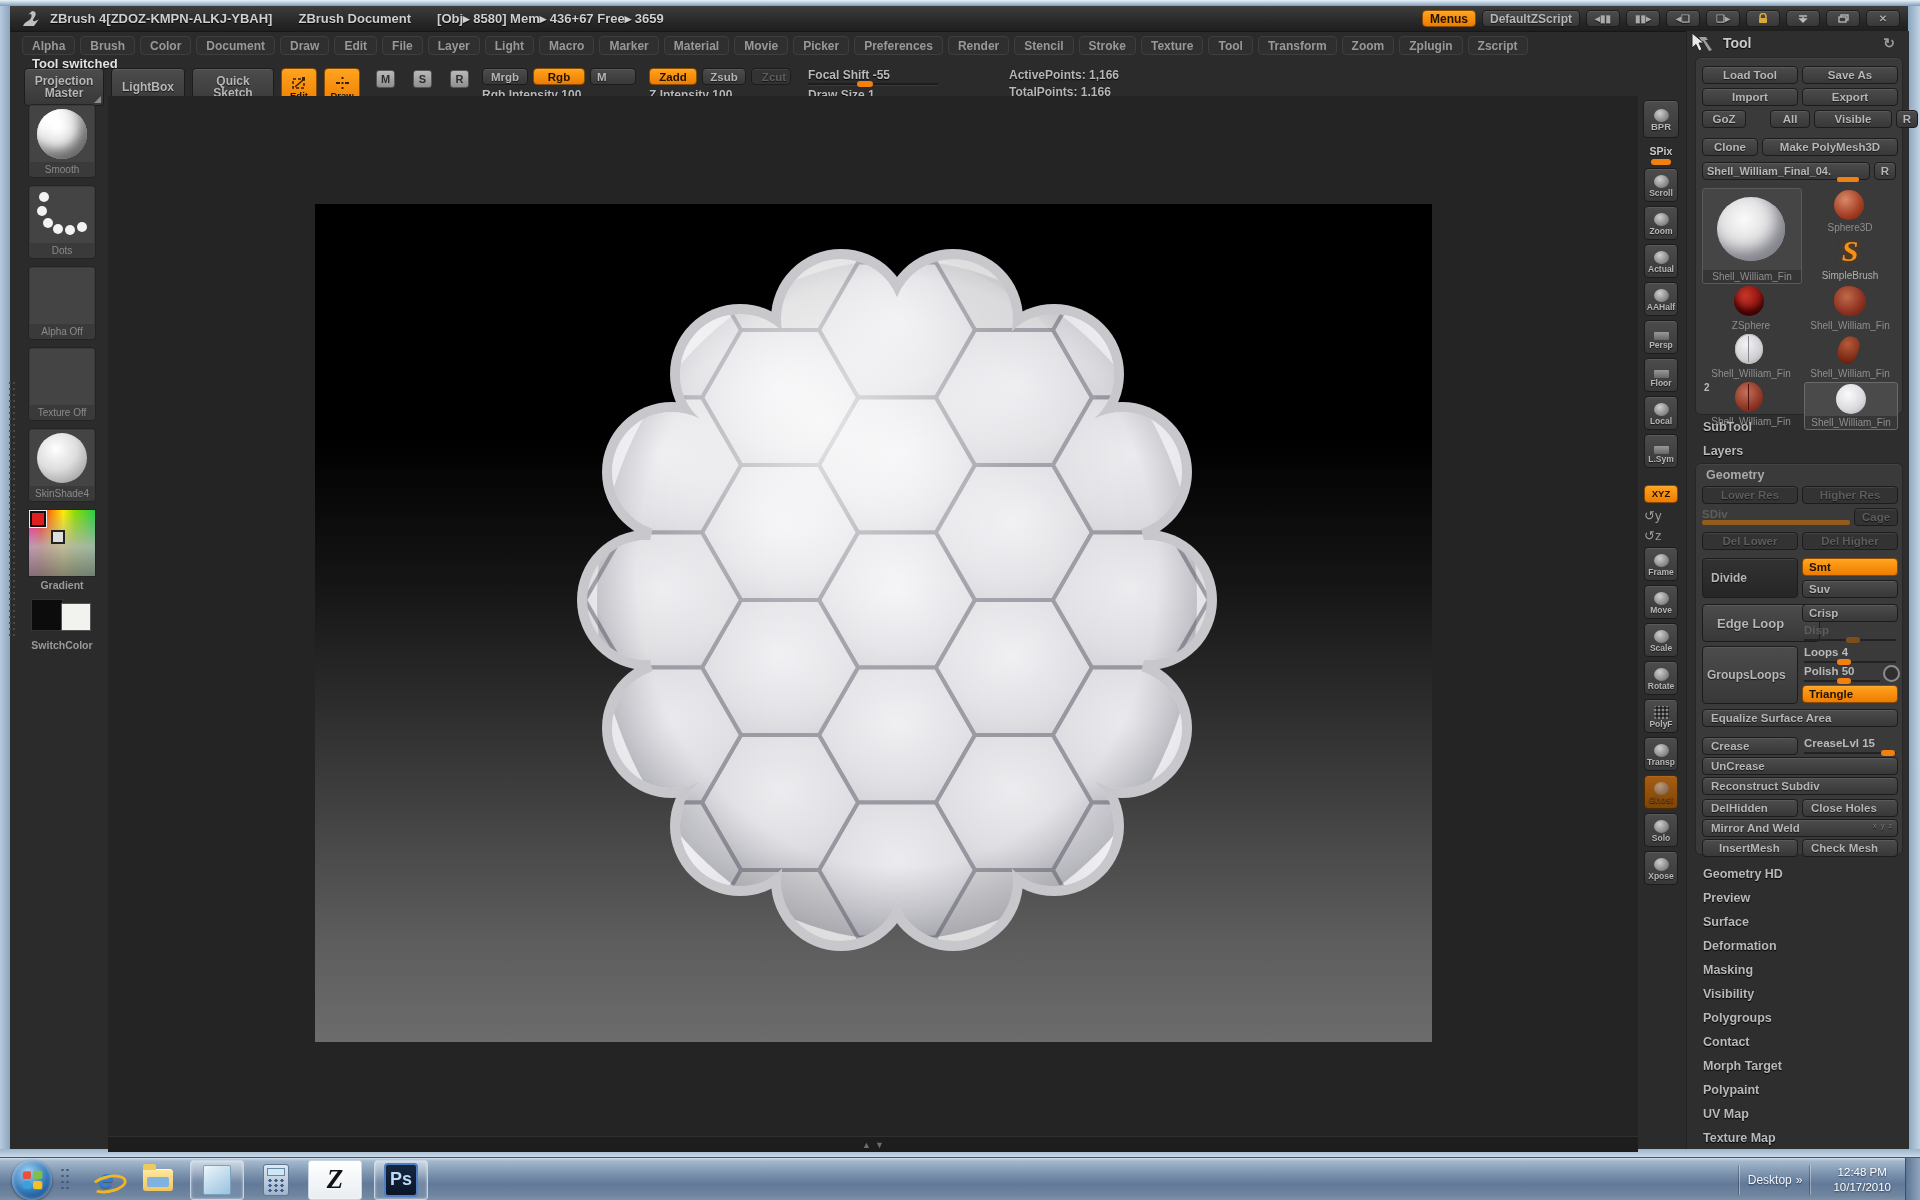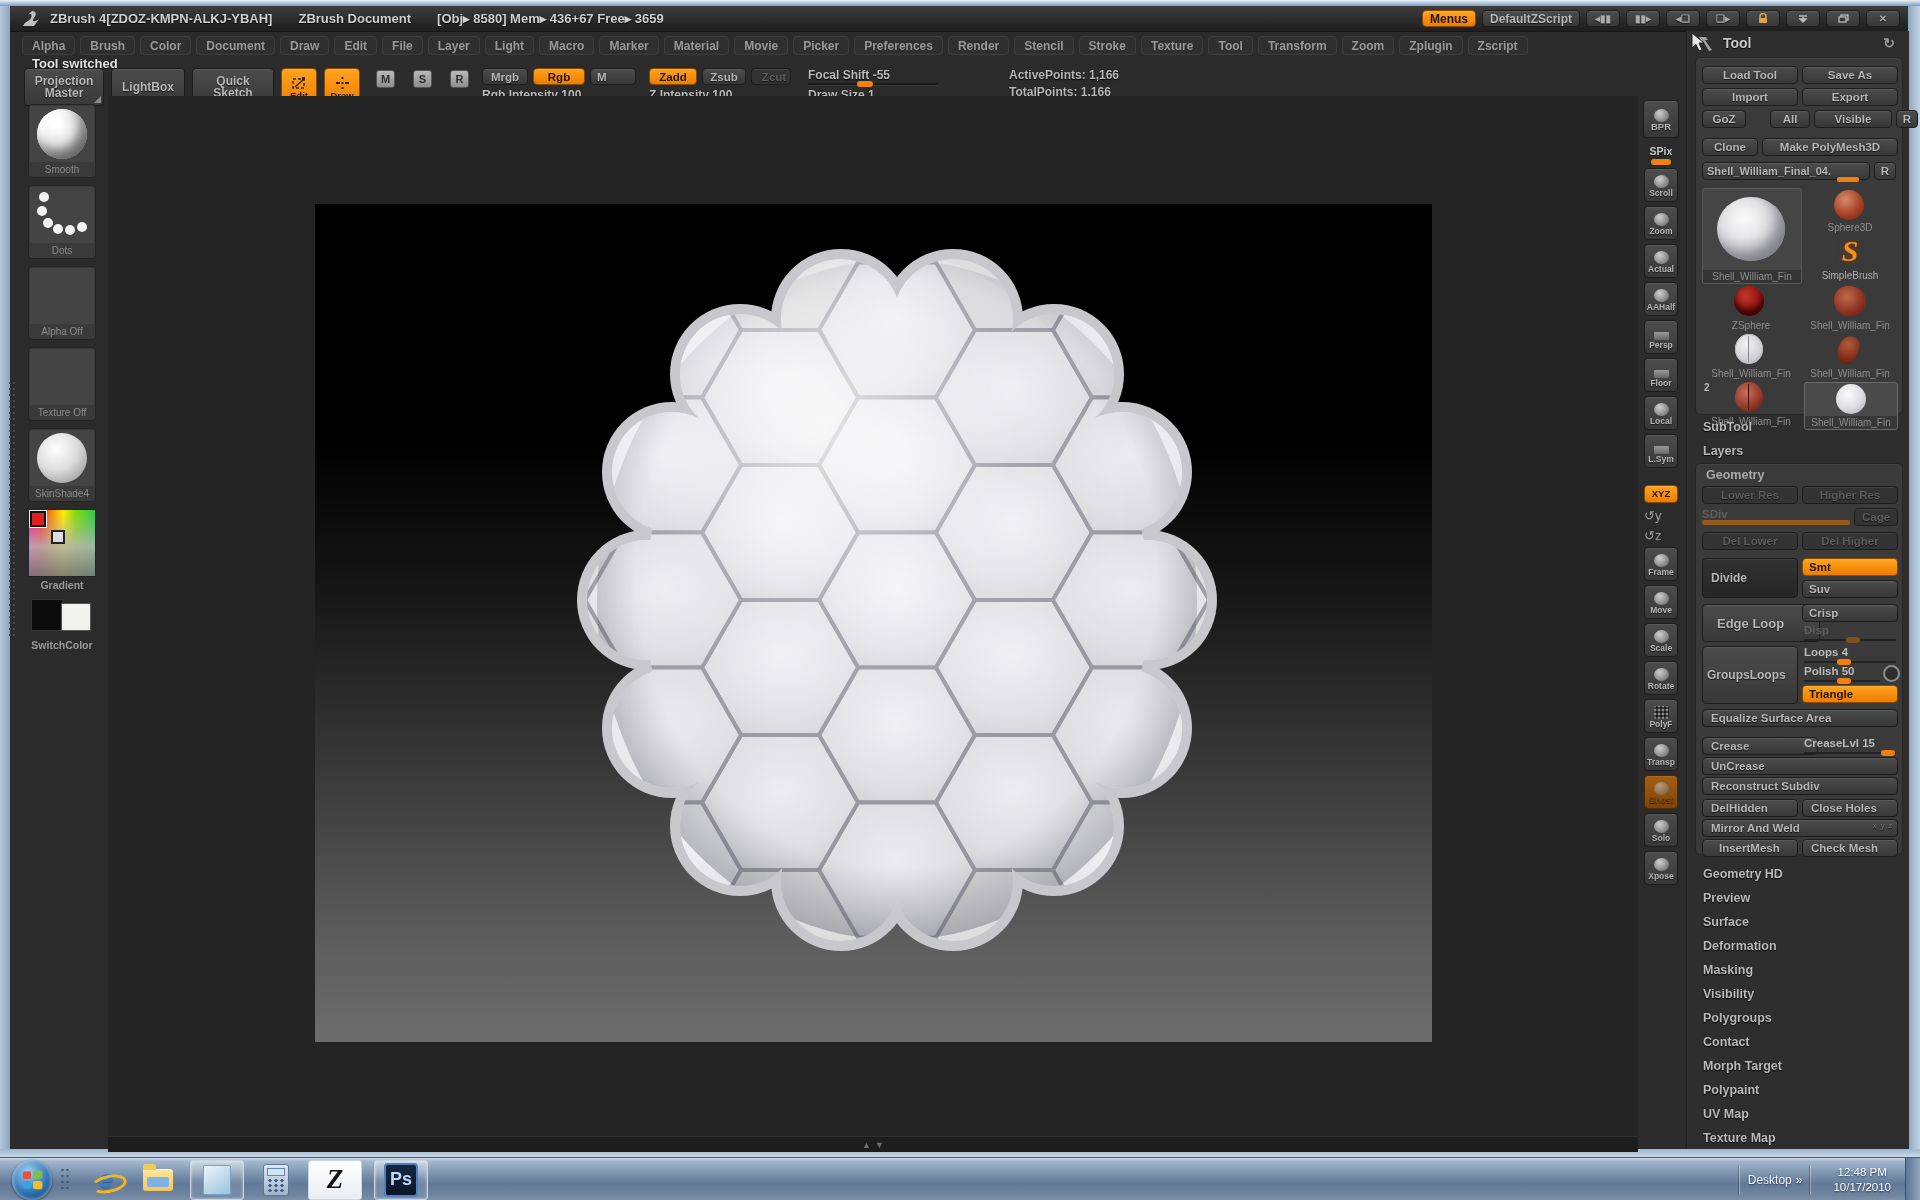--- a/index.html
+++ b/index.html
@@ -637,21 +637,21 @@
       </div>
       <div class="row" style="left:108px;top:201px;gap:3px;">
         <div class="gslider" style="width:76px;">
           <span>Polish 50</span>
           <span class="track"></span><span class="handle" style="left:44%;"></span>
         </div>
         <div class="circle-opt"></div>
       </div>
       <div class="zbtn orange tbtn" style="position:absolute;left:106px;top:221px;width:96px;justify-content:flex-start;padding-left:6px;">Triangle</div>
       <div class="zbtn tbtn" style="position:absolute;left:6px;top:245px;width:196px;justify-content:flex-start;padding-left:8px;">Equalize Surface Area</div>
-      <div class="zbtn tbtn" style="position:absolute;left:6px;top:273px;width:116px;justify-content:flex-start;padding-left:8px;">Crease</div>
+      <div class="zbtn tbtn" style="position:absolute;left:6px;top:273px;width:96px;justify-content:flex-start;padding-left:8px;">Crease</div>
       <div class="gslider" style="position:absolute;left:108px;top:273px;width:92px;">
         <span>CreaseLvl 15</span>
         <span class="track"></span><span class="handle" style="left:84%;"></span>
       </div>
       <div class="zbtn tbtn" style="position:absolute;left:6px;top:293px;width:196px;justify-content:flex-start;padding-left:8px;">UnCrease</div>
       <div class="zbtn tbtn" style="position:absolute;left:6px;top:313px;width:196px;justify-content:flex-start;padding-left:8px;">Reconstruct Subdiv</div>
       <div class="row" style="left:6px;top:335px;">
         <div class="zbtn tbtn" style="width:96px;justify-content:flex-start;padding-left:8px;">DelHidden</div>
         <div class="zbtn tbtn" style="width:96px;justify-content:flex-start;padding-left:8px;">Close Holes</div>
       </div>

